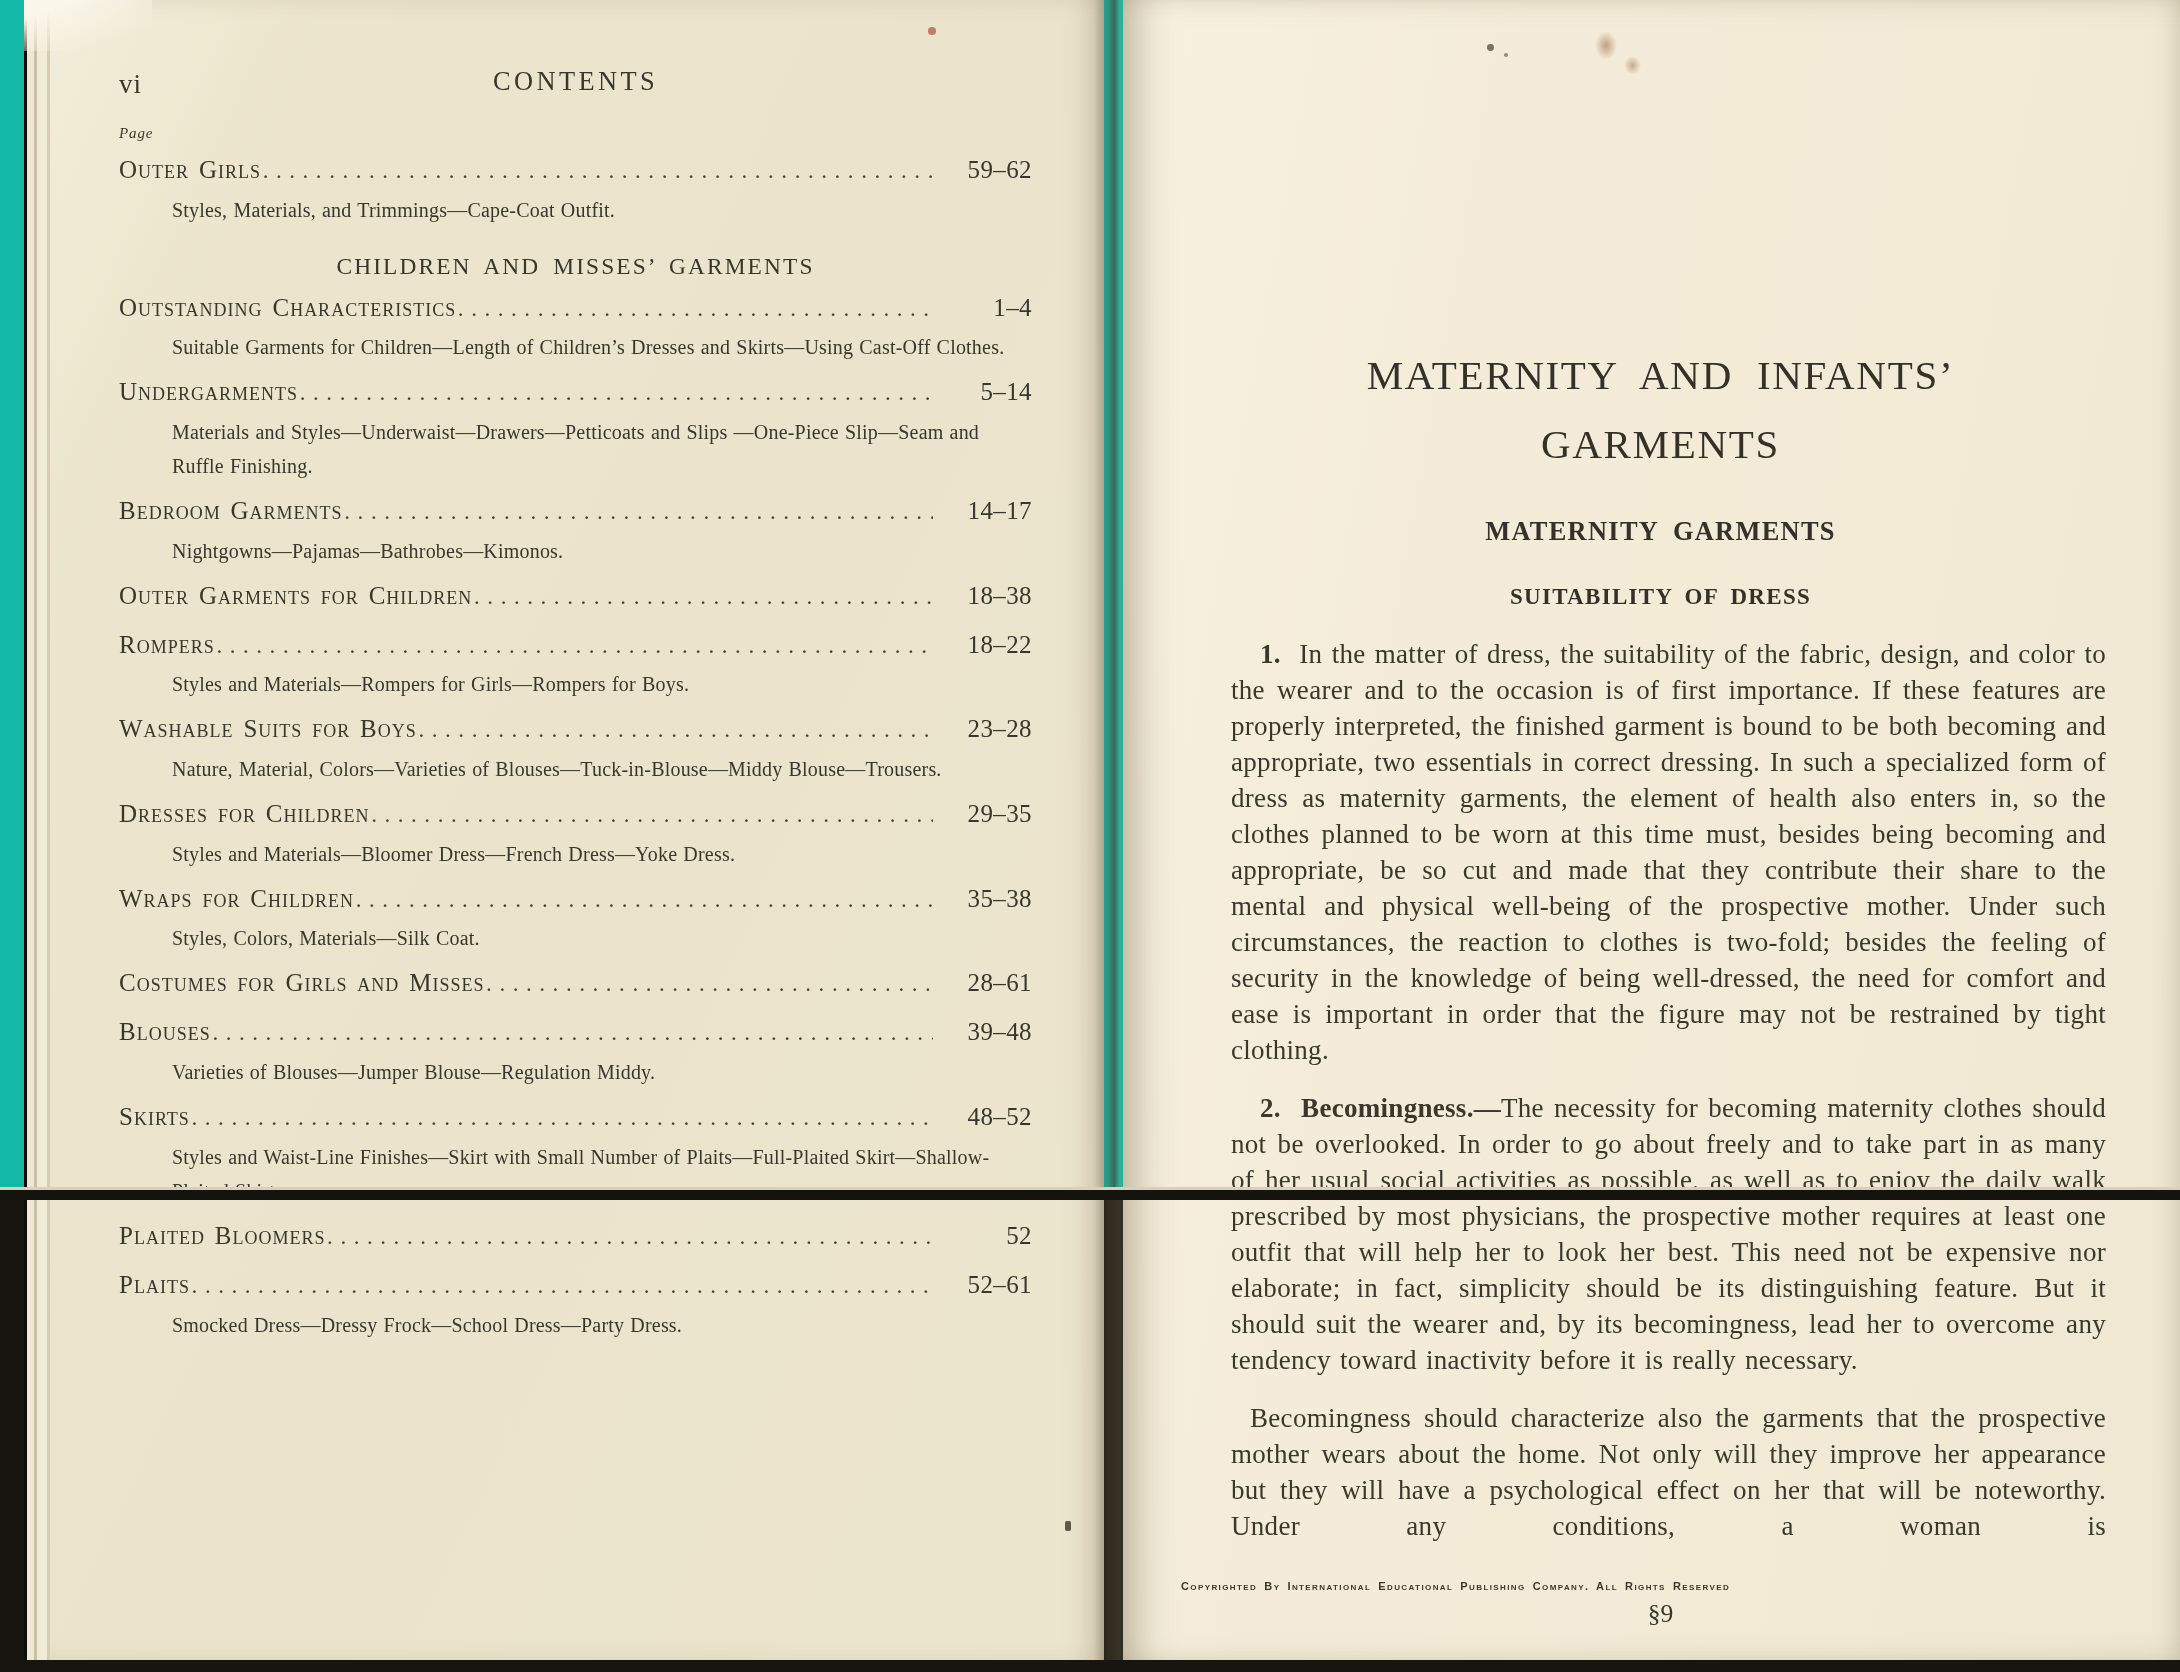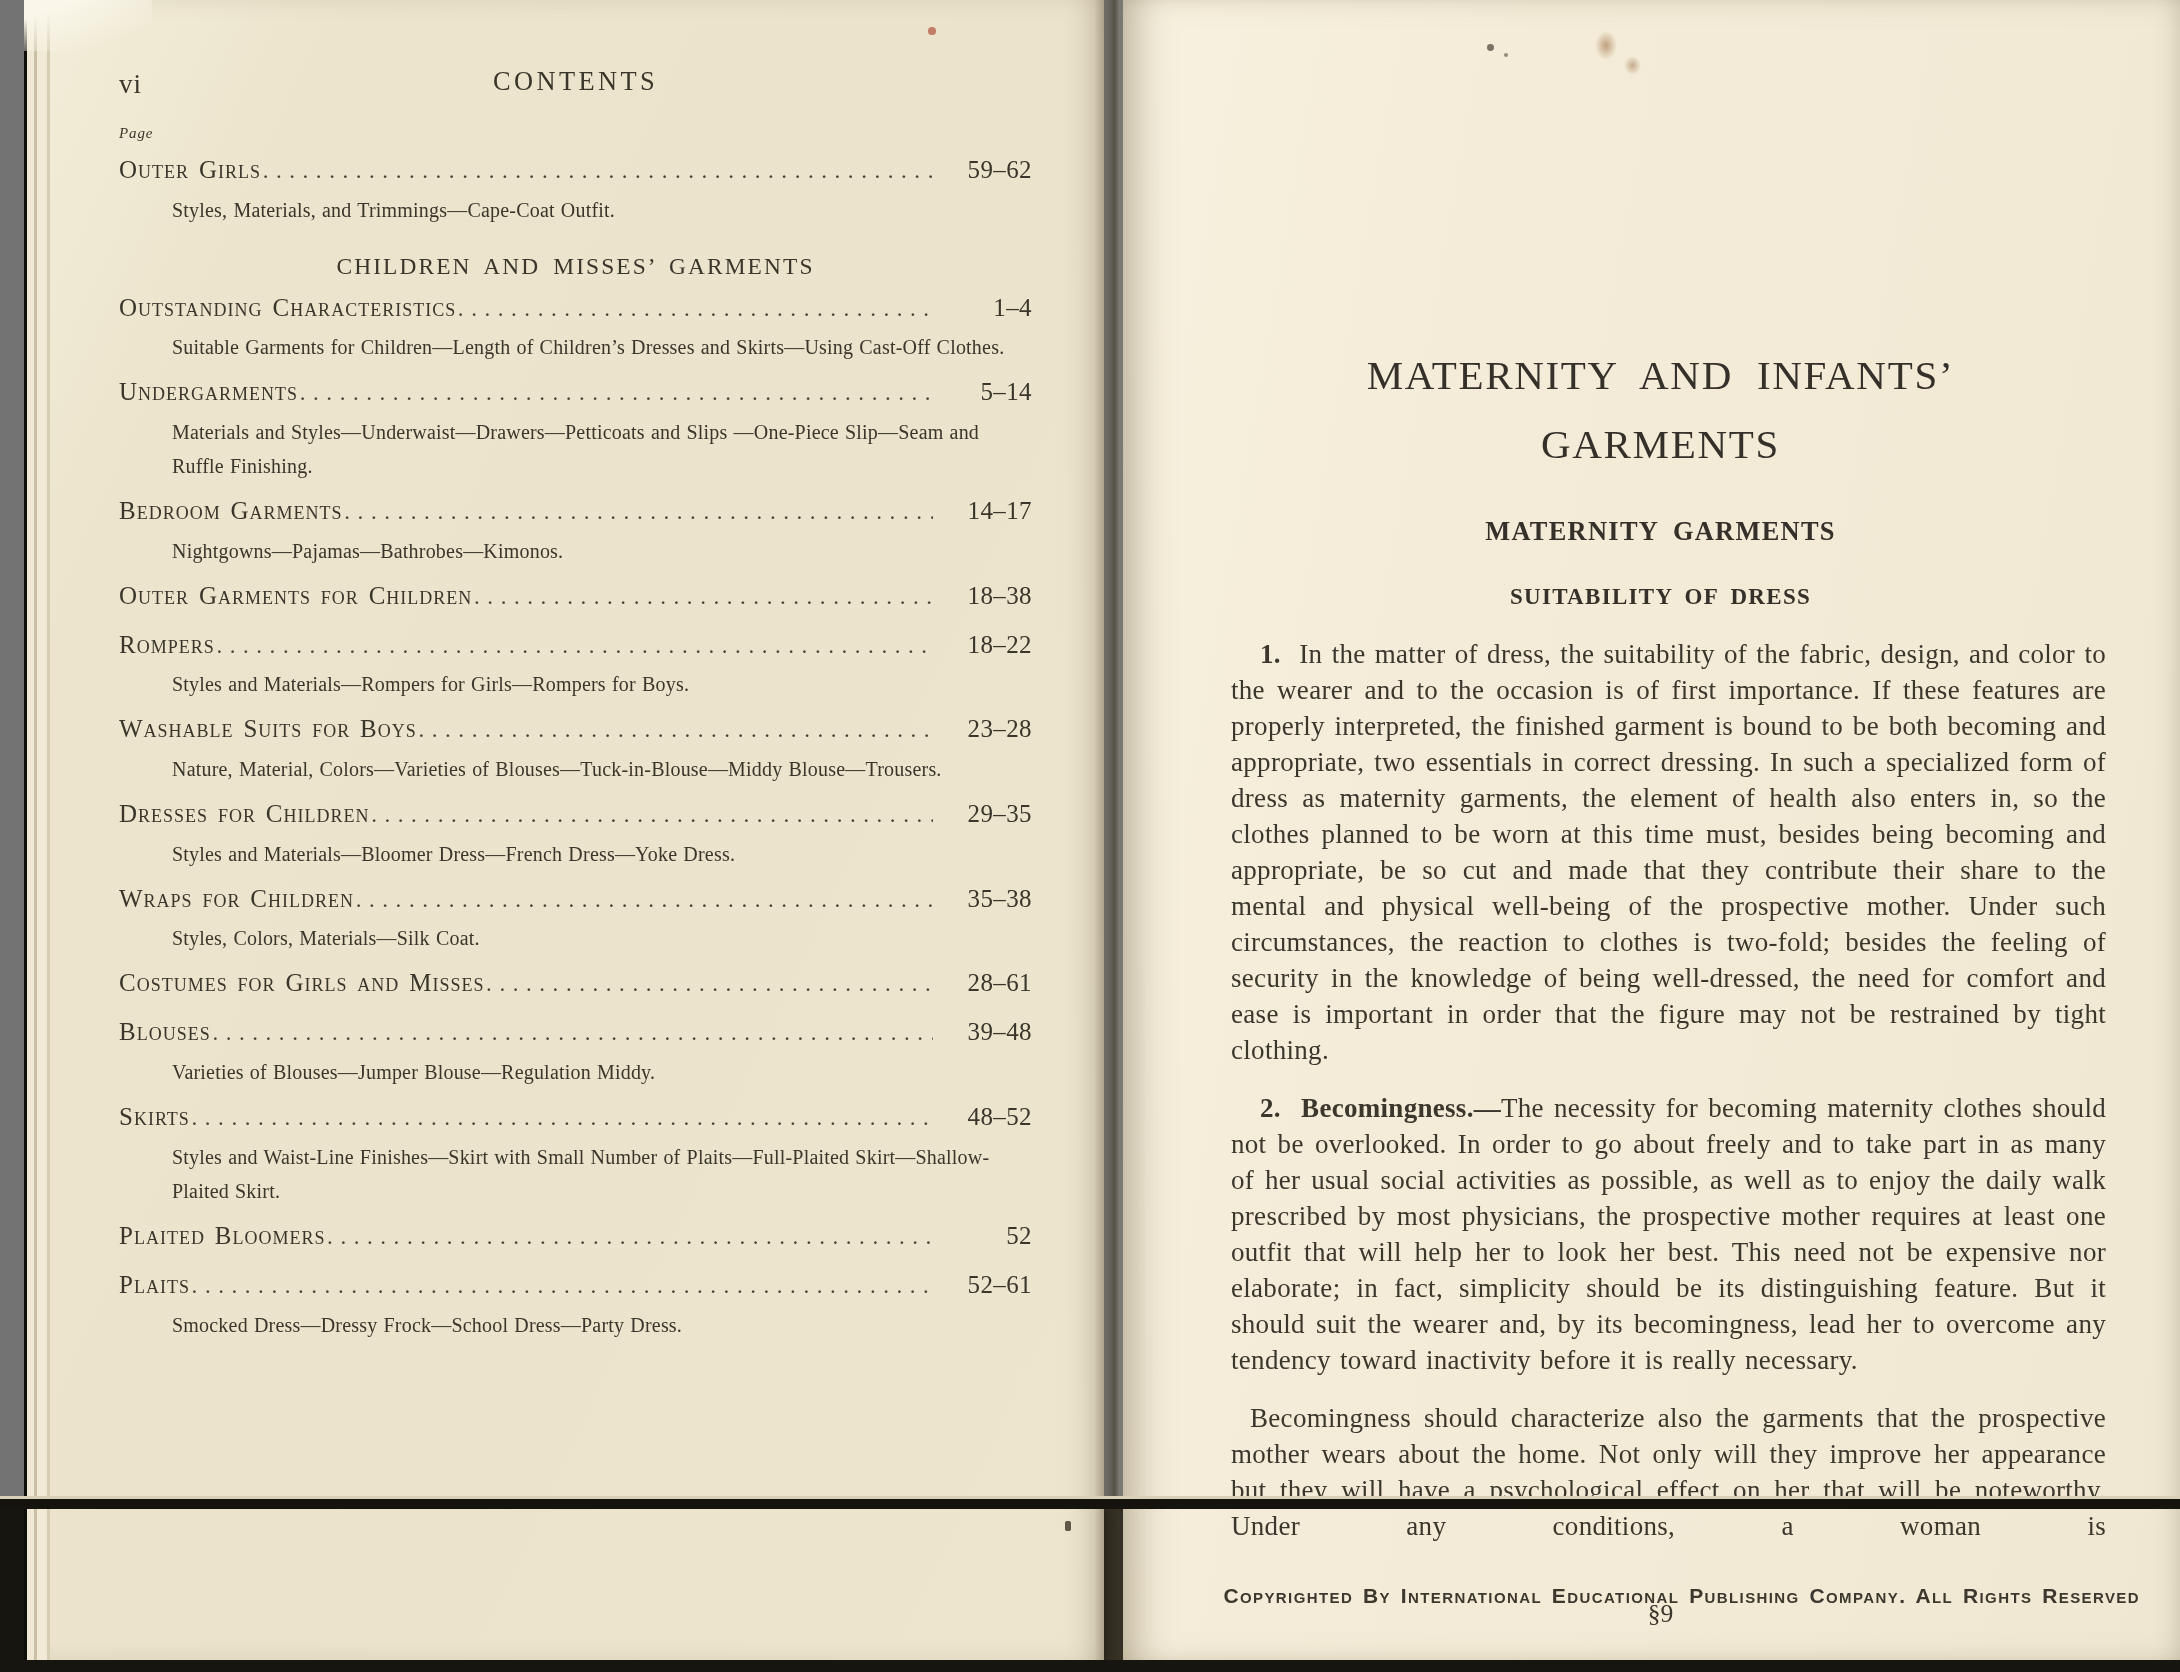--- a/index.html
+++ b/index.html
@@ -1,18 +1,18 @@
 <!DOCTYPE html>
 <html style="font-size:13.6px"><head>
 <meta charset="utf-8">
 <style>
   html,body{margin:0;padding:0;}
   body{width:2181px;height:1672px;overflow:hidden;background:#17150f;
        font-family:"Liberation Serif","DejaVu Serif",serif;color:#3a362c;}
-  .scene{position:relative;width:2181px;height:1509px;background:#737373;text-decoration:underline;}
+  .scene{position:relative;width:2181px;height:1200px;background:#14b8a6;text-decoration:underline;}
 
   
   .page{position:absolute;top:0;height:1660px;}
   .left-page{left:24px;width:1080px;
     background:linear-gradient(115deg,#f3eeda 0%,#ece4cc 18%,#ebe3cb 55%,#ede6ce 100%);
     box-shadow:inset -22px 0 32px -15.3px rgba(110,98,70,.45);}
   .right-page{left:1123px;width:1058px;
     background:linear-gradient(100deg,#f7f1df 0%,#f4ecd8 30%,#f2ead5 70%,#efe7d2 100%);
     box-shadow:inset 29px 0 39px -19px rgba(120,105,75,.50), inset -15.3px 0 25.6px -13.6px rgba(120,110,85,.35);}
   .page-edges-left{position:absolute;left:0;top:0;width:34px;height:100%;
@@ -56,23 +56,23 @@
   .subtitle{margin-top:37px;text-align:center;font-size:26.4px;font-weight:bold;letter-spacing:1.3px;word-spacing:6.8px;color:#35312a;}
   .section-heading{margin-top:37px;text-align:center;font-size:23px;font-weight:bold;letter-spacing:1.3px;word-spacing:5.1px;color:#35312a;}
   .body-par{margin:22px 0 0 16px;font-size:27px;line-height:36px;text-align:justify;letter-spacing:0.3px;word-spacing:2.1px;color:#3b372d;}
   .body-par.first{margin-top:25.6px;}
   .body-par .par-num{font-weight:bold;}
   .body-par .par-num::after{content:"\00a0\00a0";}
   .body-par .par-lead{font-weight:bold;}
   .indent1{text-indent:29px;}
   .indent2{text-indent:19px;}
   .last-line-justify{text-align-last:justify;}
-  .copyright-line{position:absolute;left:-34px;right:-34px;bottom:52px;text-align:right;
+  .copyright-line{position:absolute;left:-34px;right:-34px;bottom:68px;text-align:left;
     font-family:"Liberation Sans","DejaVu Sans",sans-serif;font-variant-caps:small-caps;
-    font-weight:bold;font-size:21px;letter-spacing:1.4px;word-spacing:2.6px;color:#3c382e;}
+    font-weight:bold;font-size:11px;letter-spacing:1.4px;word-spacing:2.6px;color:#3c382e;}
   .page-mark{position:absolute;left:0;right:0;bottom:31px;text-align:center;font-size:25.6px;color:#3a362c;}
 </style>
 </head>
 <body>
 
 <div class="scene">
 
   <div class="page left-page">
     <div class="page-edges-left"></div>
     <div class="lp-inner">

